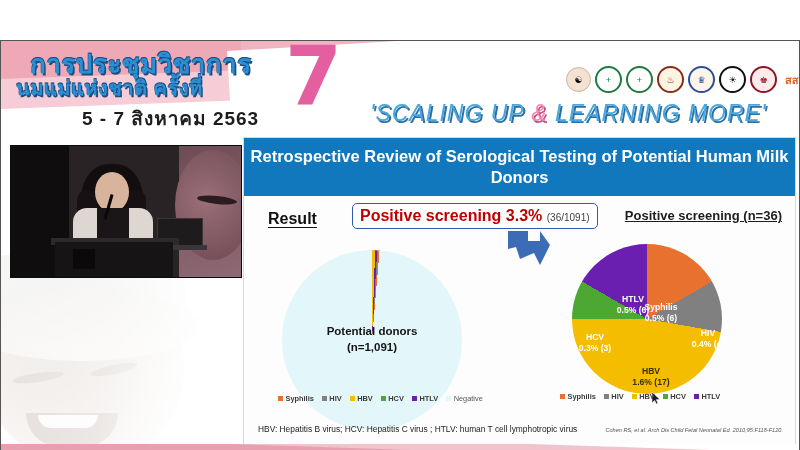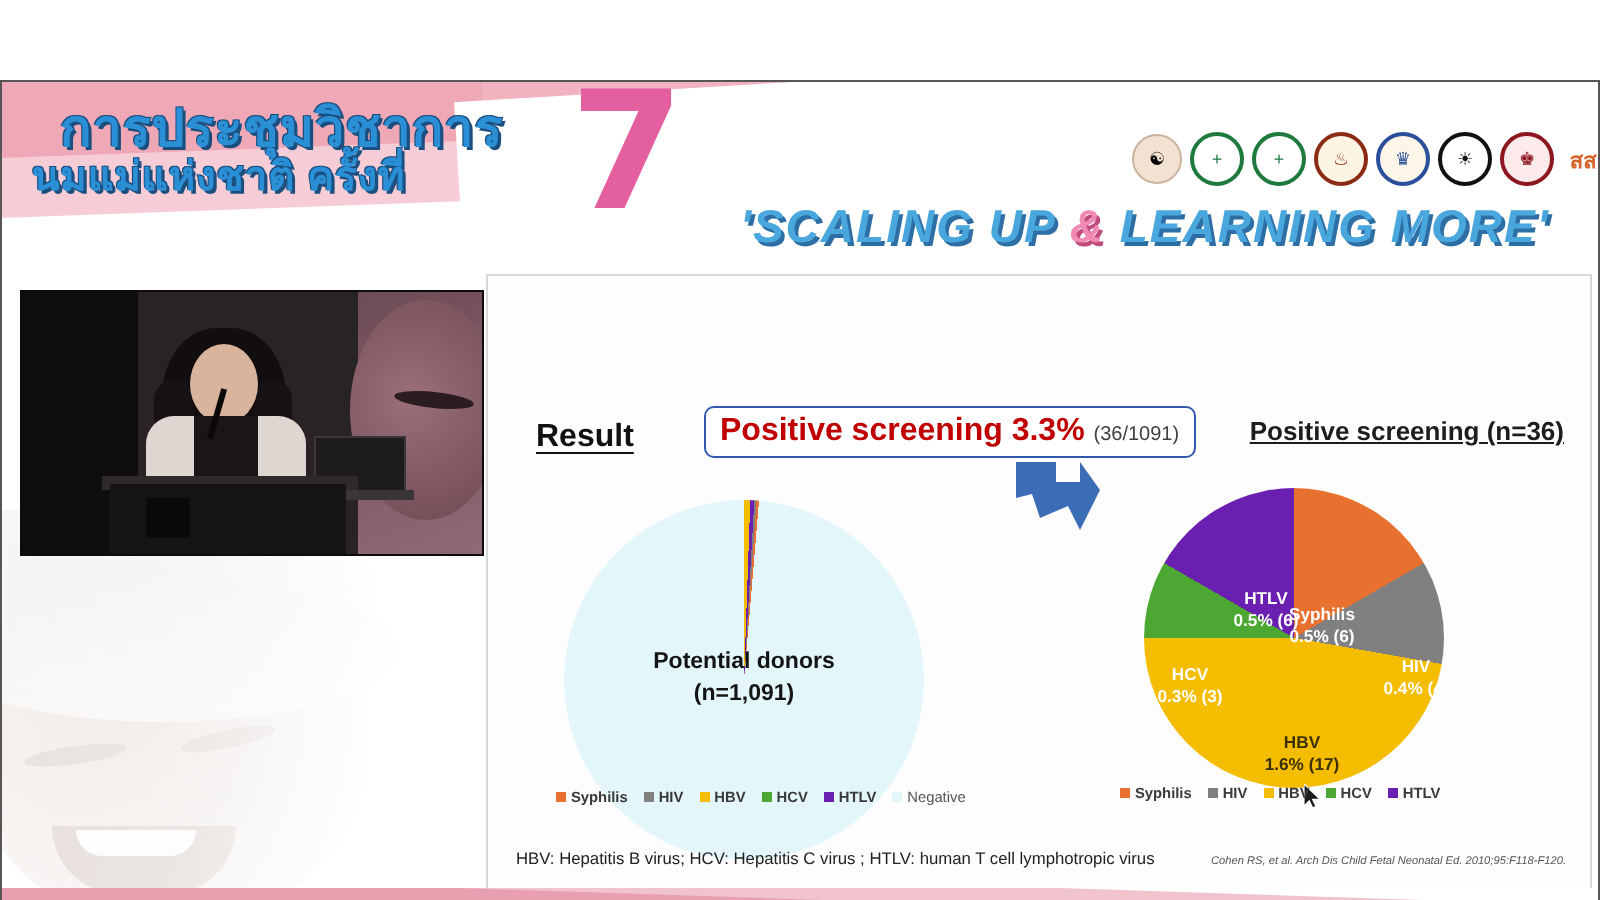--- a/index.html
+++ b/index.html
@@ -22,21 +22,21 @@
   .thai1,.thai2,.thai3{position:absolute;font-weight:bold;white-space:nowrap;color:#2b8fd6;}
   .thai1{left:30px;top:3px;font-size:26px;letter-spacing:.5px;
          text-shadow:1.6px 1.6px 0 #1b4f80, -0.6px -0.6px 0 #1b4f80, 0.6px -0.6px 0 #1b4f80;}
   .thai2{left:16px;top:32px;font-size:20px;letter-spacing:.5px;
          text-shadow:1.6px 1.6px 0 #1b4f80, -0.6px -0.6px 0 #1b4f80, 0.6px -0.6px 0 #1b4f80;}
   .thai3{left:82px;top:63px;font-size:19px;color:#1d1d1d;letter-spacing:1px;text-shadow:none;}
 
   .bignum{position:absolute;left:285px;top:-4px;font-size:82px;line-height:82px;font-weight:bold;
           color:#e45fa0;font-family:"DejaVu Sans",sans-serif;}
 
-  .tagline{position:absolute;left:370px;top:60px;font-size:23px;font-weight:bold;font-style:italic;
+  .tagline{position:absolute;left:370px;top:60px;font-size:23px;font-weight:normal;font-style:italic;
            color:#49a7dd;letter-spacing:1px;white-space:nowrap;
            text-shadow:1.8px 1.8px 0 #2d6ea5;}
   .tagline .amp{color:#f08ab2;text-shadow:1.8px 1.8px 0 #c04c7e;}
 
   .logorow{position:absolute;left:566px;top:26px;display:flex;gap:4px;align-items:center;}
   .logo{width:23px;height:23px;border-radius:50%;position:relative;}
   .logo.l1{background:#f3e2d2;border:1px solid #cbb49e;}
   .logo.l2{background:#ffffff;border:2px solid #1f7a3e;}
   .logo.l3{background:#ffffff;border:2px solid #1f7a3e;}
   .logo.l4{background:#fdf4e4;border:2px solid #8c2b14;}
@@ -162,20 +162,21 @@
 
   <div class="banner">
     <div class="pinkC"></div>
     <div class="pinkA"></div>
     <div class="pinkB"></div>
     <div class="pinkCorner"></div>
     <div class="whiteWedge"></div>
 
     <div class="thai1">การประชุมวิชาการ</div>
     <div class="thai2">นมแม่แห่งชาติ ครั้งที่</div>
+    <div class="thai3">5 - 7 สิงหาคม 2563</div>
     <div class="bignum">7</div>
 
     <div class="tagline"><span>'SCALING UP </span><span class="amp">&amp;</span><span> LEARNING MORE'</span></div>
 
     <div class="logorow">
       <div class="logo l1">
           <span class="inner">☯</span>
         </div>
       <div class="logo l2">
           <span class="inner" style="color:#1f7a3e;">+</span>
@@ -225,20 +226,23 @@
     <div class="mic"></div>
     <div class="laptop"></div>
     <div class="laptopBase"></div>
     <div class="podiumTop"></div>
     <div class="podium"></div>
     <div class="podiumPlate"></div>
   </div>
 
   <div class="slide">
 
+    <div class="slideTitle">
+      <span>Retrospective Review of Serological Testing of Potential Human Milk Donors</span>
+    </div>
 
     <div class="resultLbl">Result</div>
 
     <div class="callout">
       <span class="red">Positive screening 3.3%</span>
       <span class="grey">(36/1091)</span>
     </div>
 
     <svg class="arrow" viewBox="0 0 46 42">
       <polygon points="2,4 22,4 22,14 34,14 34,4 44,18 34,38 28,26 14,32 10,20 2,22" fill="#3b6cb5"></polygon>

